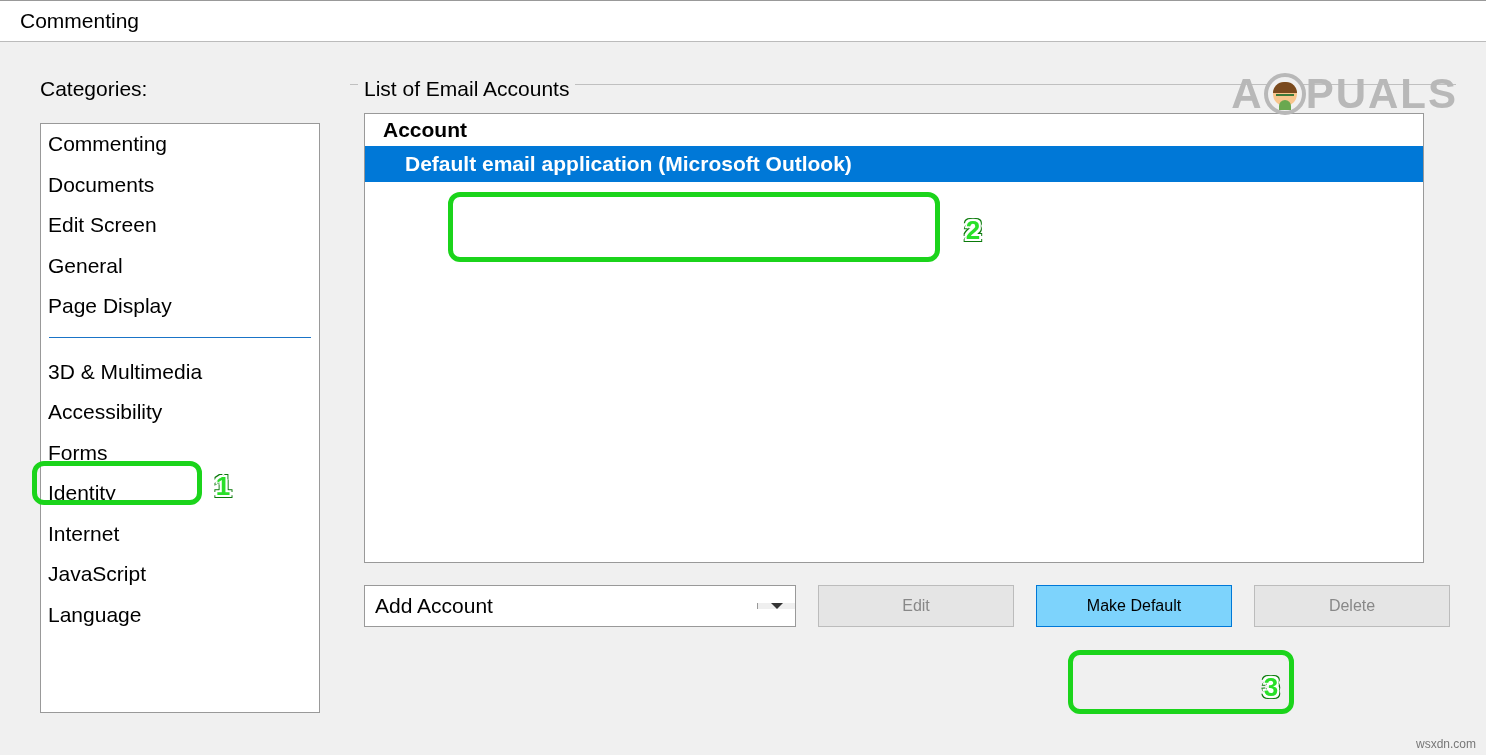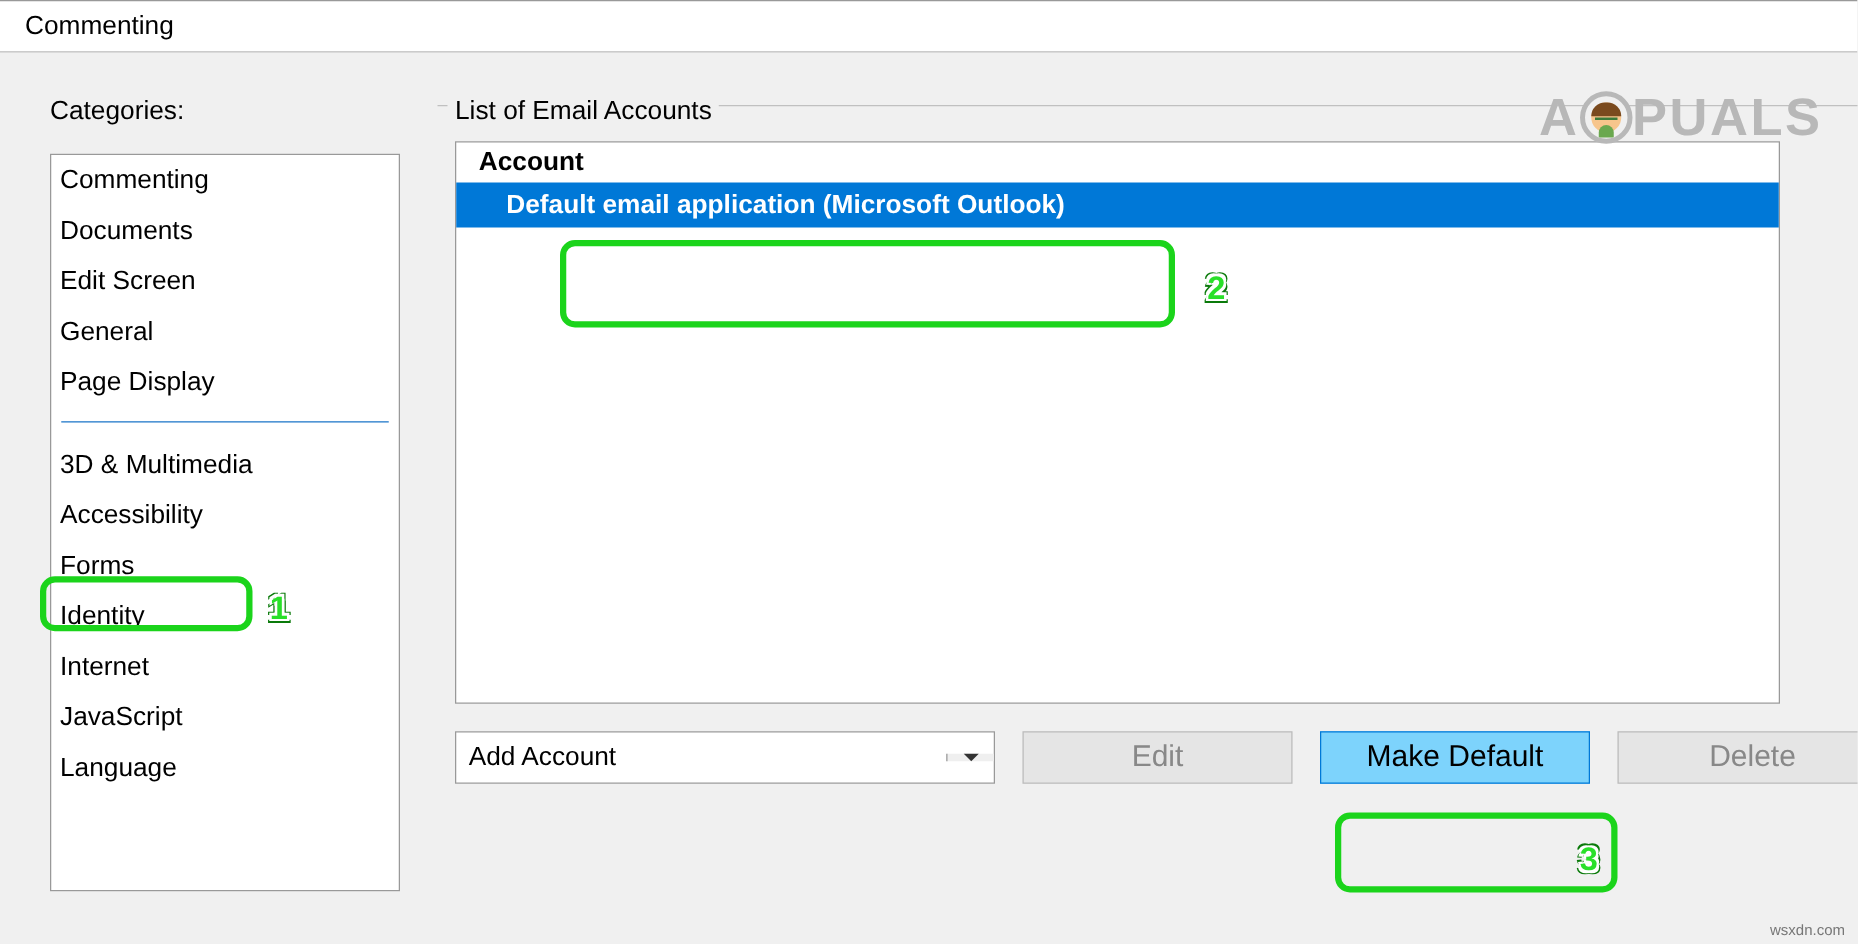--- a/index.html
+++ b/index.html
@@ -116,25 +116,25 @@
       justify-content: center;
       background: #efefef;
     }
     .chevron {
       width: 0; height: 0;
       border-left: 6px solid transparent;
       border-right: 6px solid transparent;
       border-top: 6px solid #333;
     }
     .btn {
-      width: 216px;
+      width: 196px;
       height: 42px;
       border: 1px solid #bcbcbc;
       background: #e5e5e5;
-      font-size: 24px;
+      font-size: 16px;
       display: flex;
       align-items: center;
       justify-content: center;
       color: #888;
     }
     .btn.active {
       border: 1px solid #0078d7;
       background: #7dd3fc;
       color: #000;
     }

